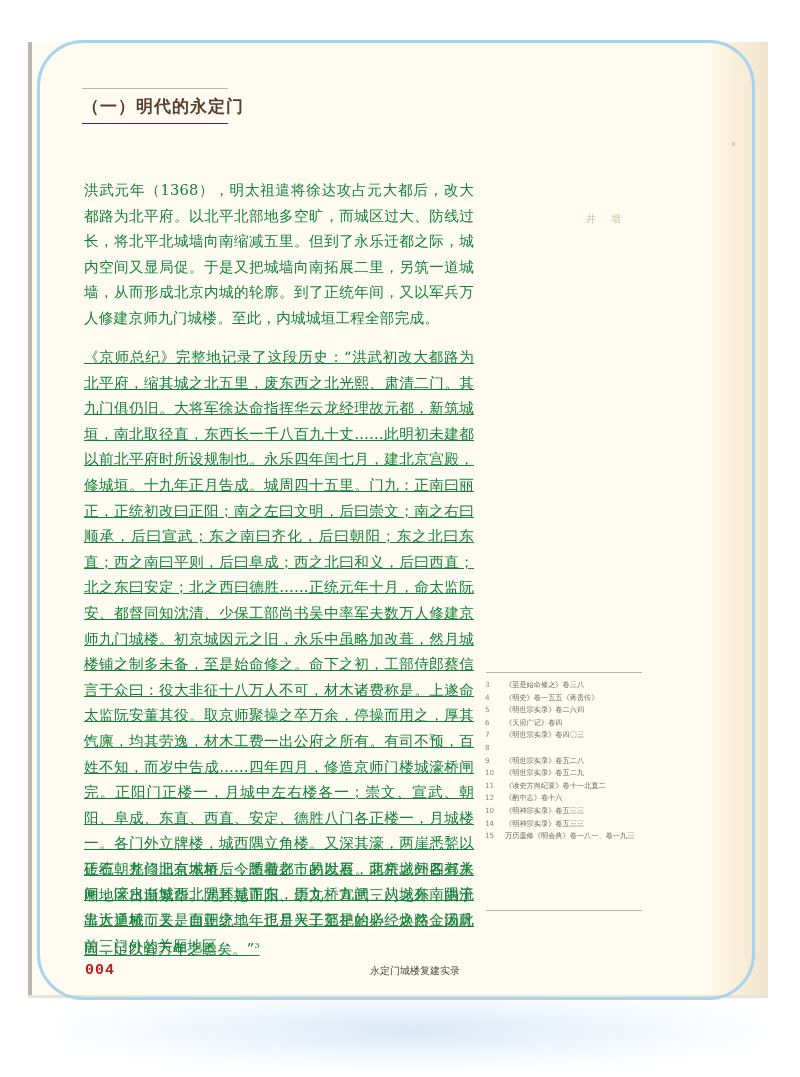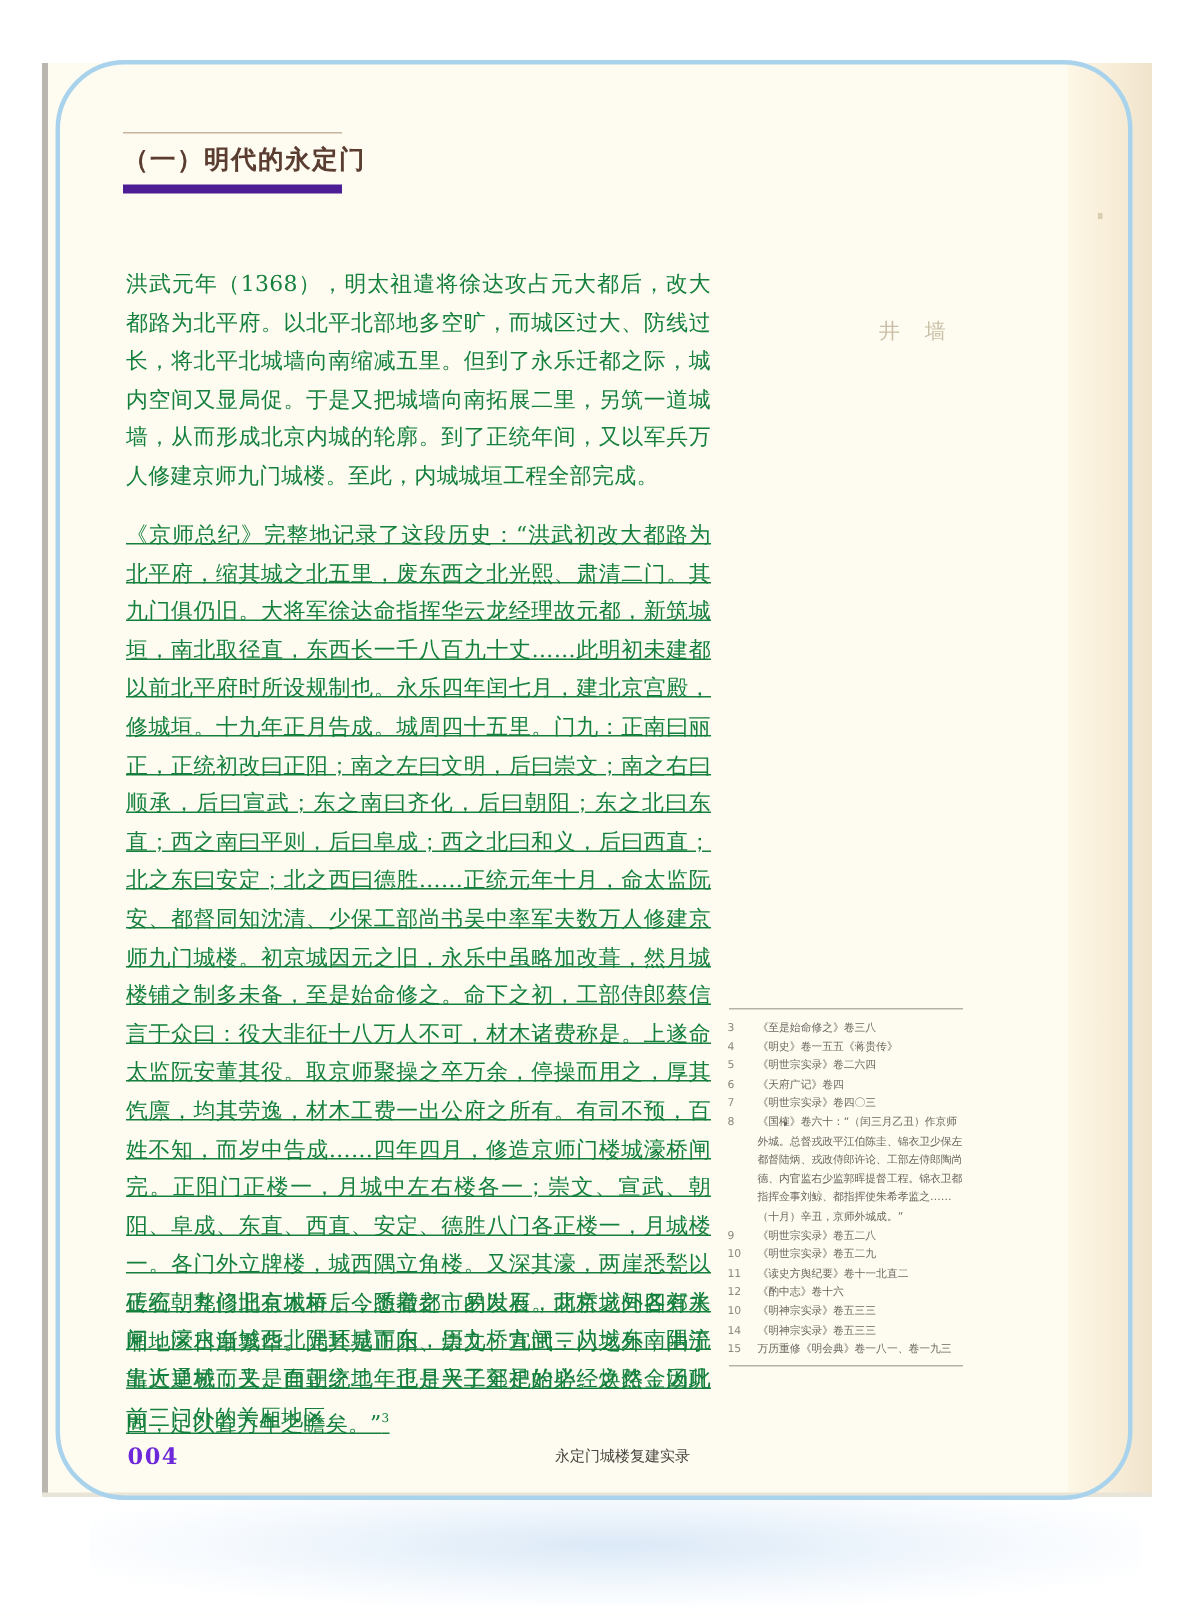--- a/index.html
+++ b/index.html
@@ -26,56 +26,56 @@
   }
   .page-bottom-edge {
     position:absolute; left:28px; top:995px; width:740px; height:3px; background:#e8e4d8;
   }
   .frame {
     position:absolute; left:37px; top:40px; width:718px; height:960px;
     border:3px solid #a9d3ec; border-radius:46px; box-sizing:border-box;
   }
   .heading {
     position:absolute; left:82px; top:88px; width:146px; height:34px;
-    border-top:1px solid #c7b49f; border-bottom:6px solid #4c1d95;
+    border-top:1px solid #c7b49f; border-bottom:1px solid #4c1d95;
     display:flex; align-items:center;
   }
   .heading span {
     font-family:"DejaVu Sans", "Liberation Sans", sans-serif;
     font-weight:bold; font-size:17px; color:#5a3c30; letter-spacing:1px;
     white-space:nowrap;
   }
   .body-text {
     position:absolute; left:84px; width:390px;
     font-size:14.6px; line-height:25.6px; color:#15803d;
     text-align:justify; letter-spacing:0.2px;
   }
   .body-text p { margin:0; }
   .p1 { top:177px; }
   .p2 { top:344px;text-decoration:underline; }
   .p3 { top:856px; }
   .sup { font-size:8px; vertical-align:super; }
   .stamp {
     position:absolute; left:586px; top:212px;
-    font-size:14px; color:#c9bfa8; letter-spacing:6px;
+    font-size:10px; color:#c9bfa8; letter-spacing:6px;
   }
   .fn-rule { position:absolute; left:486px; height:1px; background:#b7b2a7; width:156px; }
   .fn-rule.top { top:672px; }
   .fn-rule.bottom { top:910px; }
   .footnotes {
     position:absolute; left:485px; top:679px; width:160px;
     font-family:"DejaVu Sans", "Liberation Sans", sans-serif;
     font-size:7.2px; color:#6b6660; line-height:12.6px;
   }
   .fn { display:flex; }
   .fn .num { width:20px; flex:none; color:#8c8780; }
   .fn .txt { flex:1; }
   .folio {
     position:absolute; left:85px; top:962px;
-    font-weight:bold; font-size:15px; color:#6d28d9; letter-spacing:1px;
+    font-weight:bold; font-size:15px; color:#b91c1c; letter-spacing:1px;font-family:Liberation Mono, monospace;
   }
   .runhead {
     position:absolute; left:370px; top:964px;
     font-size:10px; color:#4a4540;
   }
   .edge-mark { position:absolute; left:732px; top:142px; width:3px; height:4px; background:#d9cdb2; }
 </style>
 </head>
 <body>
 
@@ -122,21 +122,20 @@
   <div class="fn">
       <span class="num">6</span>
       <span class="txt">《天府广记》卷四</span>
     </div>
   <div class="fn">
       <span class="num">7</span>
       <span class="txt">《明世宗实录》卷四〇三</span>
     </div>
   <div class="fn">
       <span class="num">8</span>
-      <span class="txt">《国榷》卷六十：“（闰三月乙丑）作京师外城。总督戎政平江伯陈圭、锦衣卫少保左都督陆炳、戎政侍郎许论、工部左侍郎陶尚德、内官监右少监郭晖提督工程。锦衣卫都指挥佥事刘鲸、都指挥使朱希孝监之……（十月）辛丑，京师外城成。”</span>
     </div>
   <div class="fn">
       <span class="num">9</span>
       <span class="txt">《明世宗实录》卷五二八</span>
     </div>
   <div class="fn">
       <span class="num">10</span>
       <span class="txt">《明世宗实录》卷五二九</span>
     </div>
   <div class="fn">

